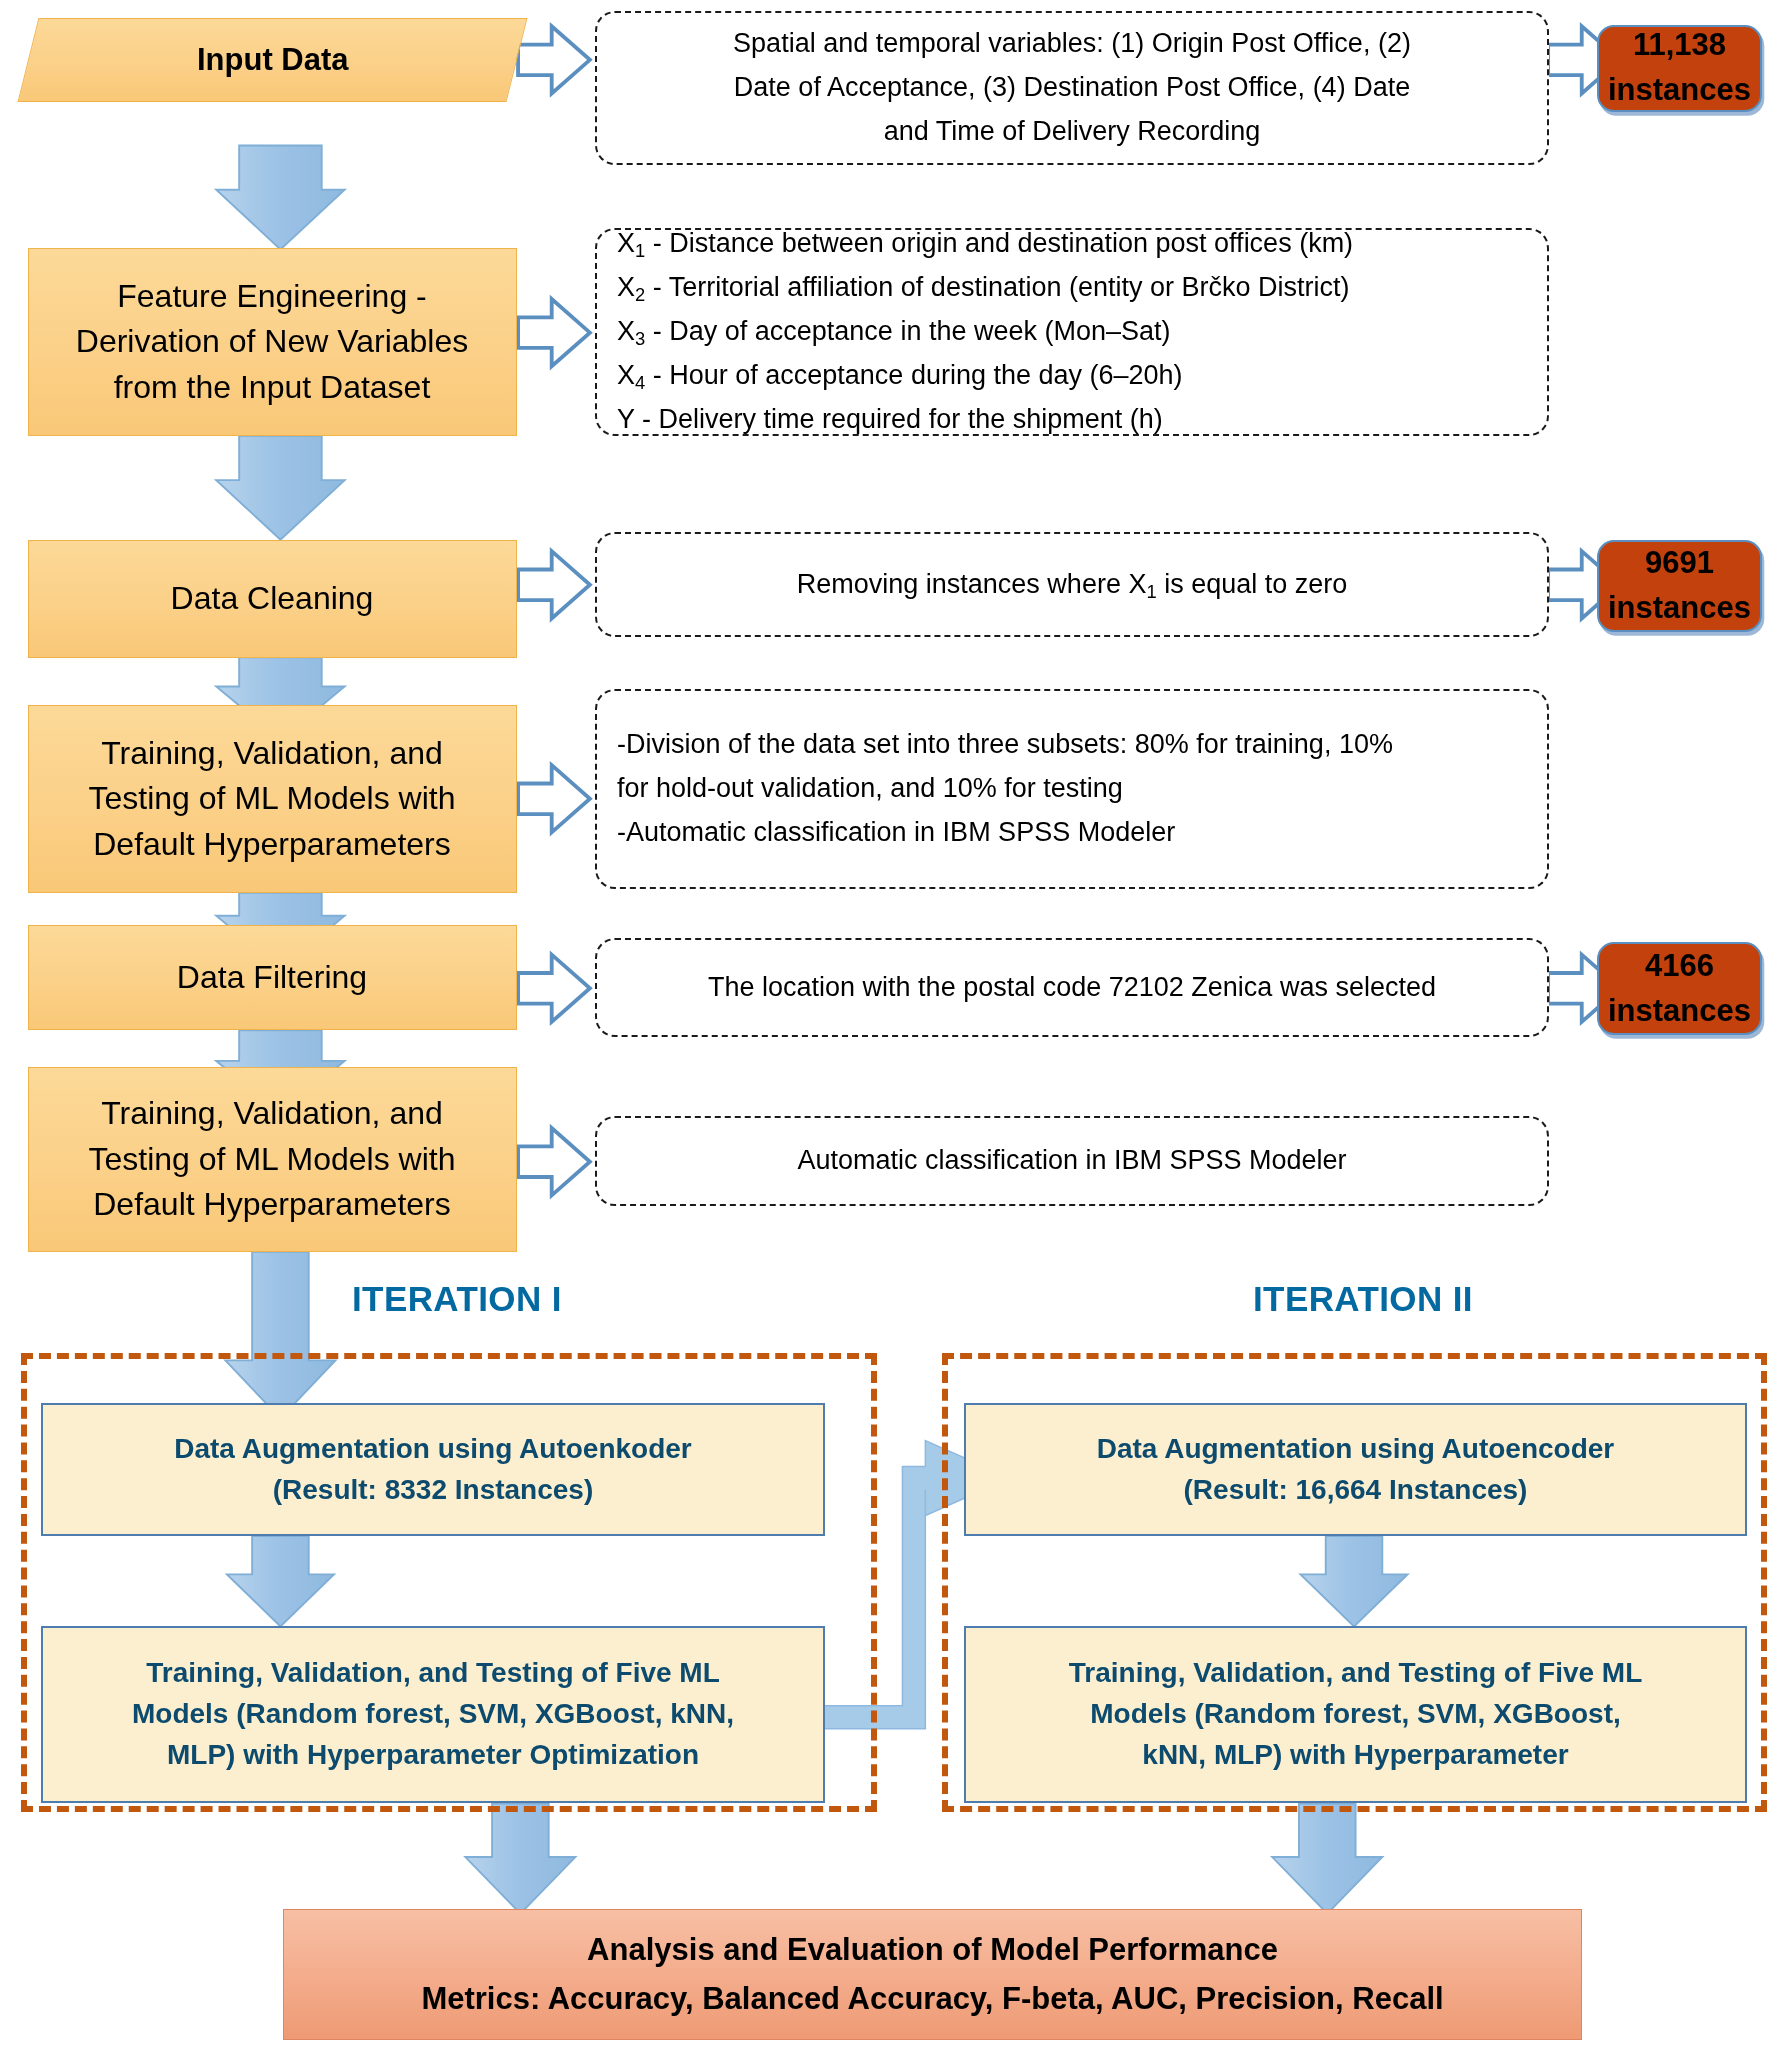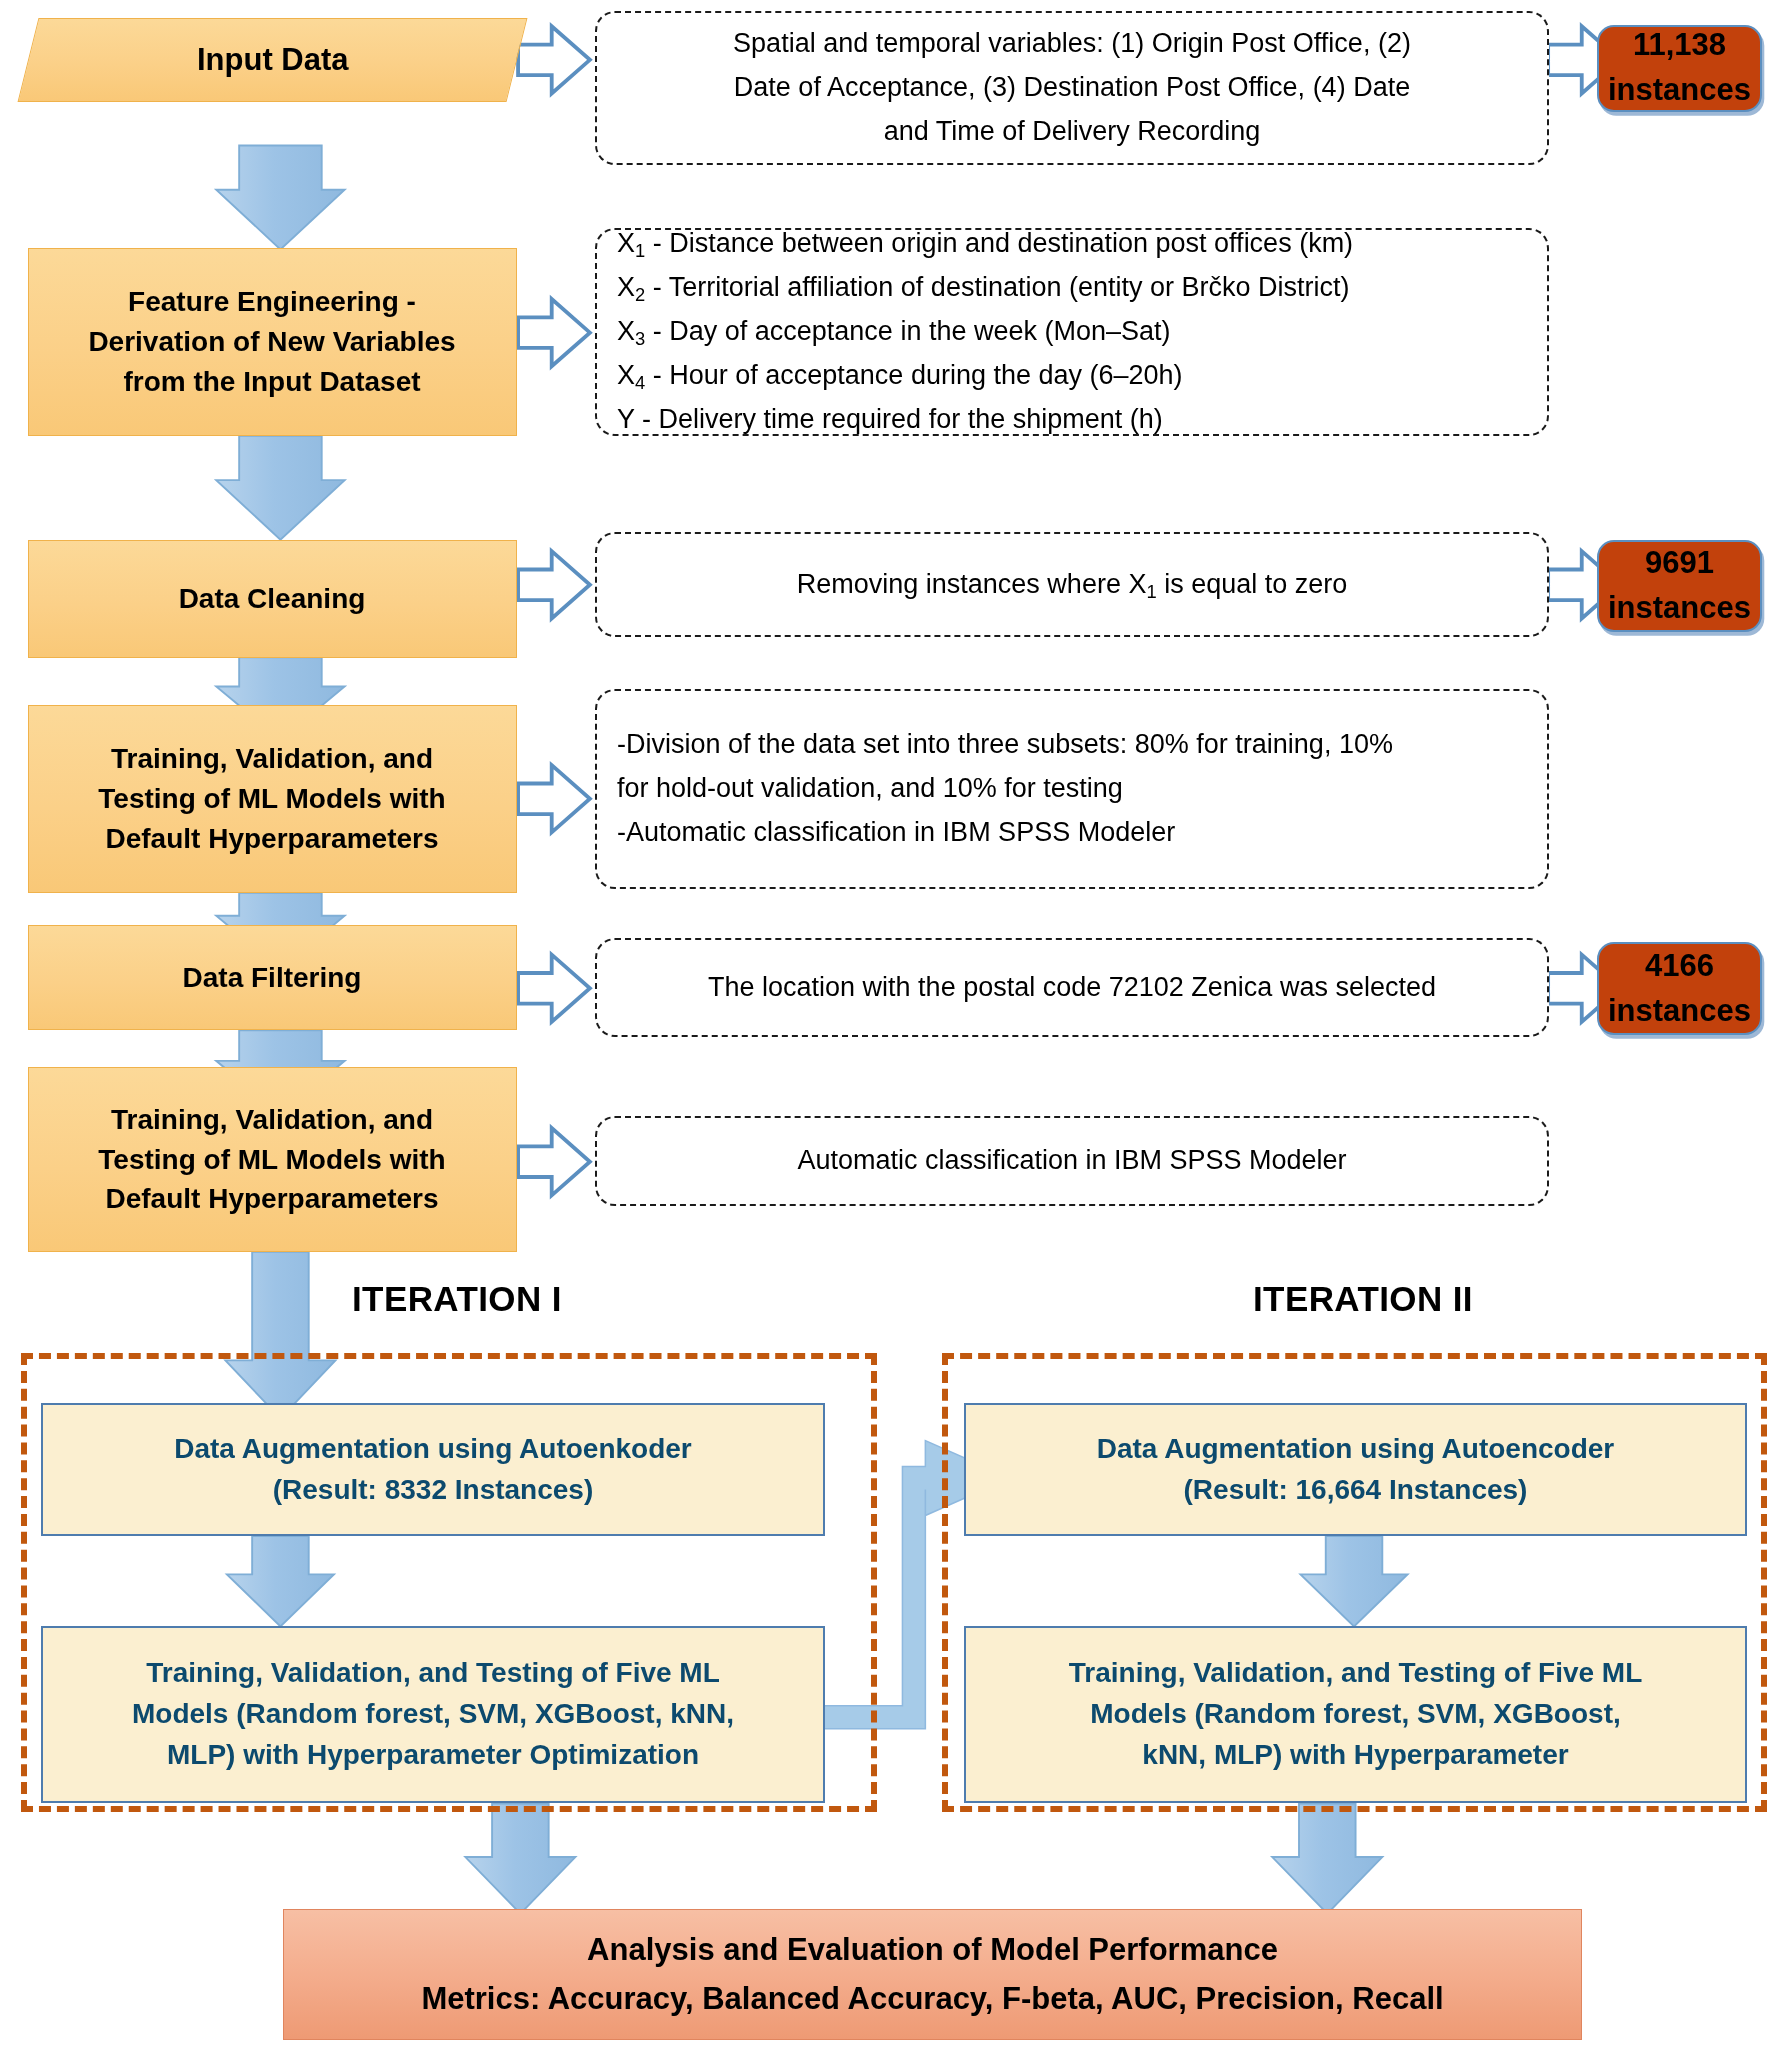--- a/index.html
+++ b/index.html
@@ -7,22 +7,22 @@
 
   .stage{position:absolute;left:0;top:0;width:1785px;height:2056px;}
 
   
   .node{position:absolute;box-sizing:border-box;display:flex;align-items:center;justify-content:center;text-align:center;}
 
   
   .obox{
     background:linear-gradient(180deg,#FCD998 0%,#FBD088 55%,#F9C877 100%);
     border:1.5px solid #F0B24B;
-    color:#000;font-weight:bold;line-height:1.42;
-    font-size:28px;padding:6.1px 10.7px;
+    color:#000;font-weight:normal;line-height:1.42;
+    font-size:32px;padding:6.1px 10.7px;
   }
   
   .para{
     background:linear-gradient(180deg,#FCD998 0%,#FBD088 55%,#F9C877 100%);
     border:1.5px solid #F0B24B;
     transform:skewX(-14deg);
   }
   .para .inner{transform:skewX(14deg);font-weight:bold;font-size:31px;color:#000;}
 
   
@@ -52,21 +52,21 @@
 
   
   .sbox{
     background:linear-gradient(180deg,#F7BFA4 0%,#F4AD8D 50%,#EE9A74 100%);
     border:1.5px solid #E0855E;
     color:#000;font-weight:bold;font-size:31px;line-height:1.55;
   }
 
   
   .iterbox{position:absolute;border:6.9px dashed #C1580E;box-sizing:border-box;background:transparent;}
-  .iterlabel{position:absolute;color:#000000;font-weight:bold;font-size:35px;letter-spacing:0.4px;white-space:nowrap;}
+  .iterlabel{position:absolute;color:#0369a1;font-weight:bold;font-size:35px;letter-spacing:0.4px;white-space:nowrap;}
 
   
   svg.arrows{position:absolute;left:0;top:0;width:1785px;height:2056px;pointer-events:none;}
 </style>
 </head>
 <body>
 
 <div class="stage">
 
   <svg class="arrows" viewBox="0 0 2336 2690">

